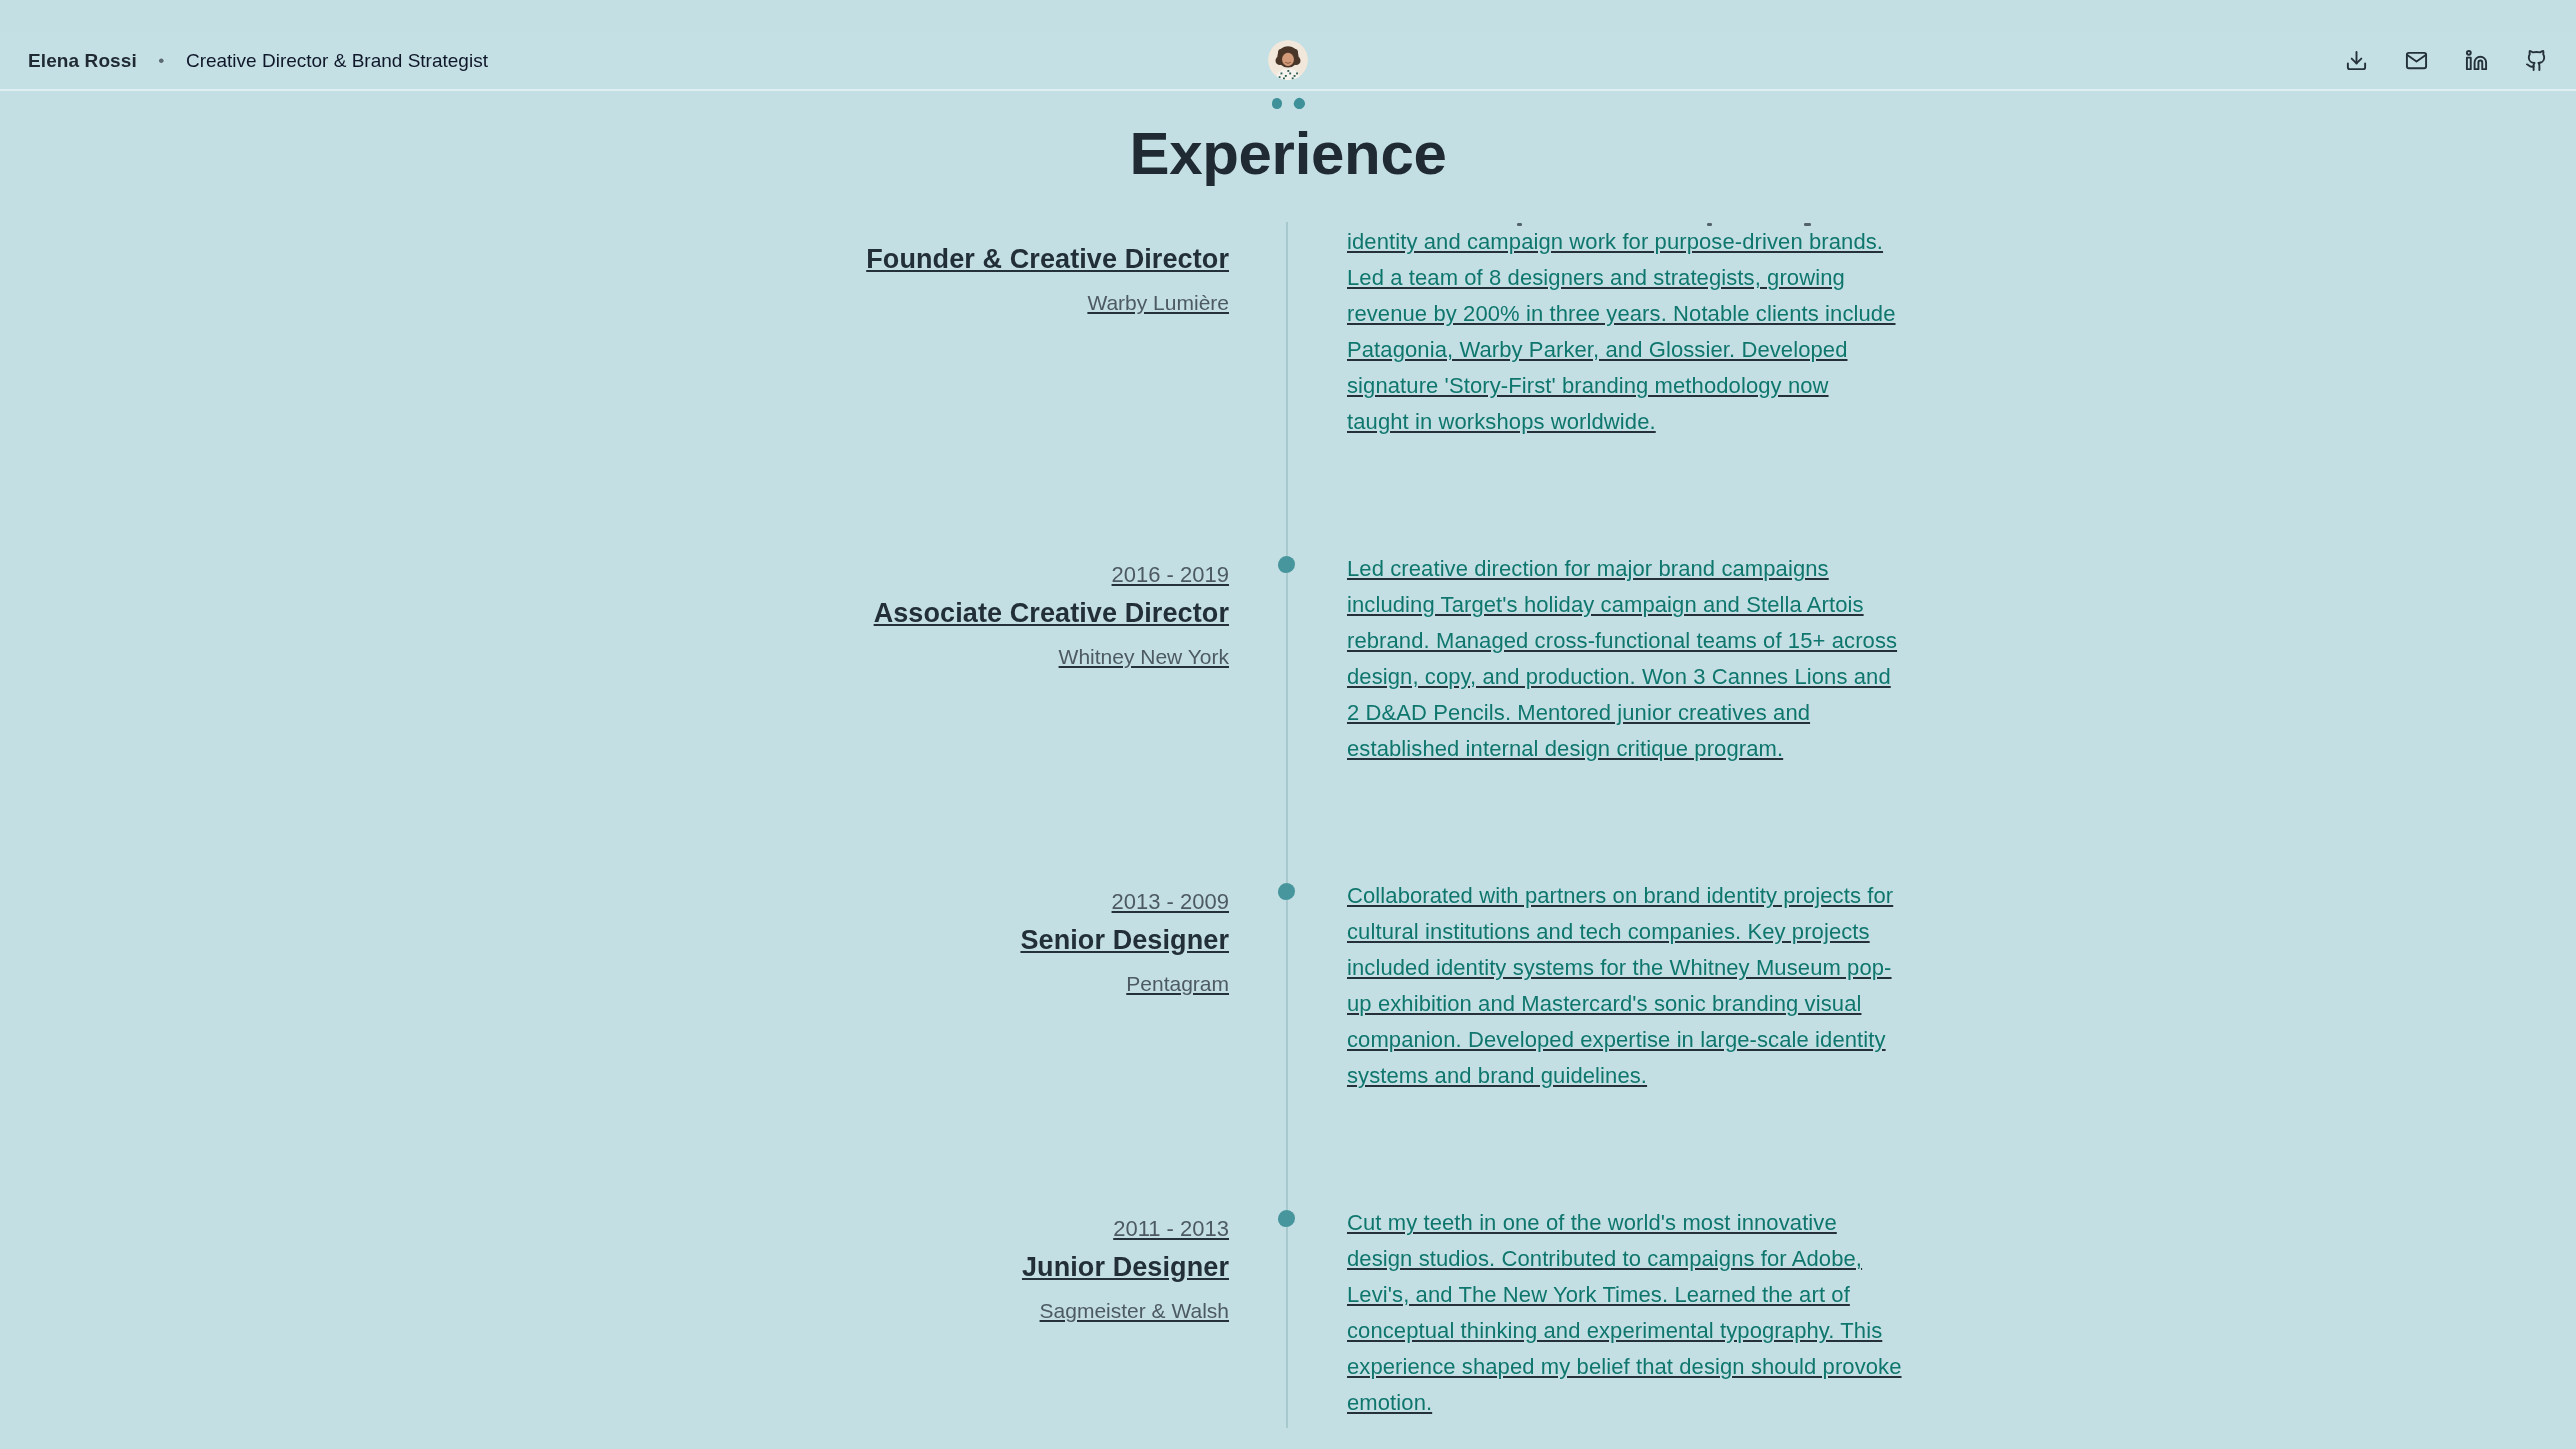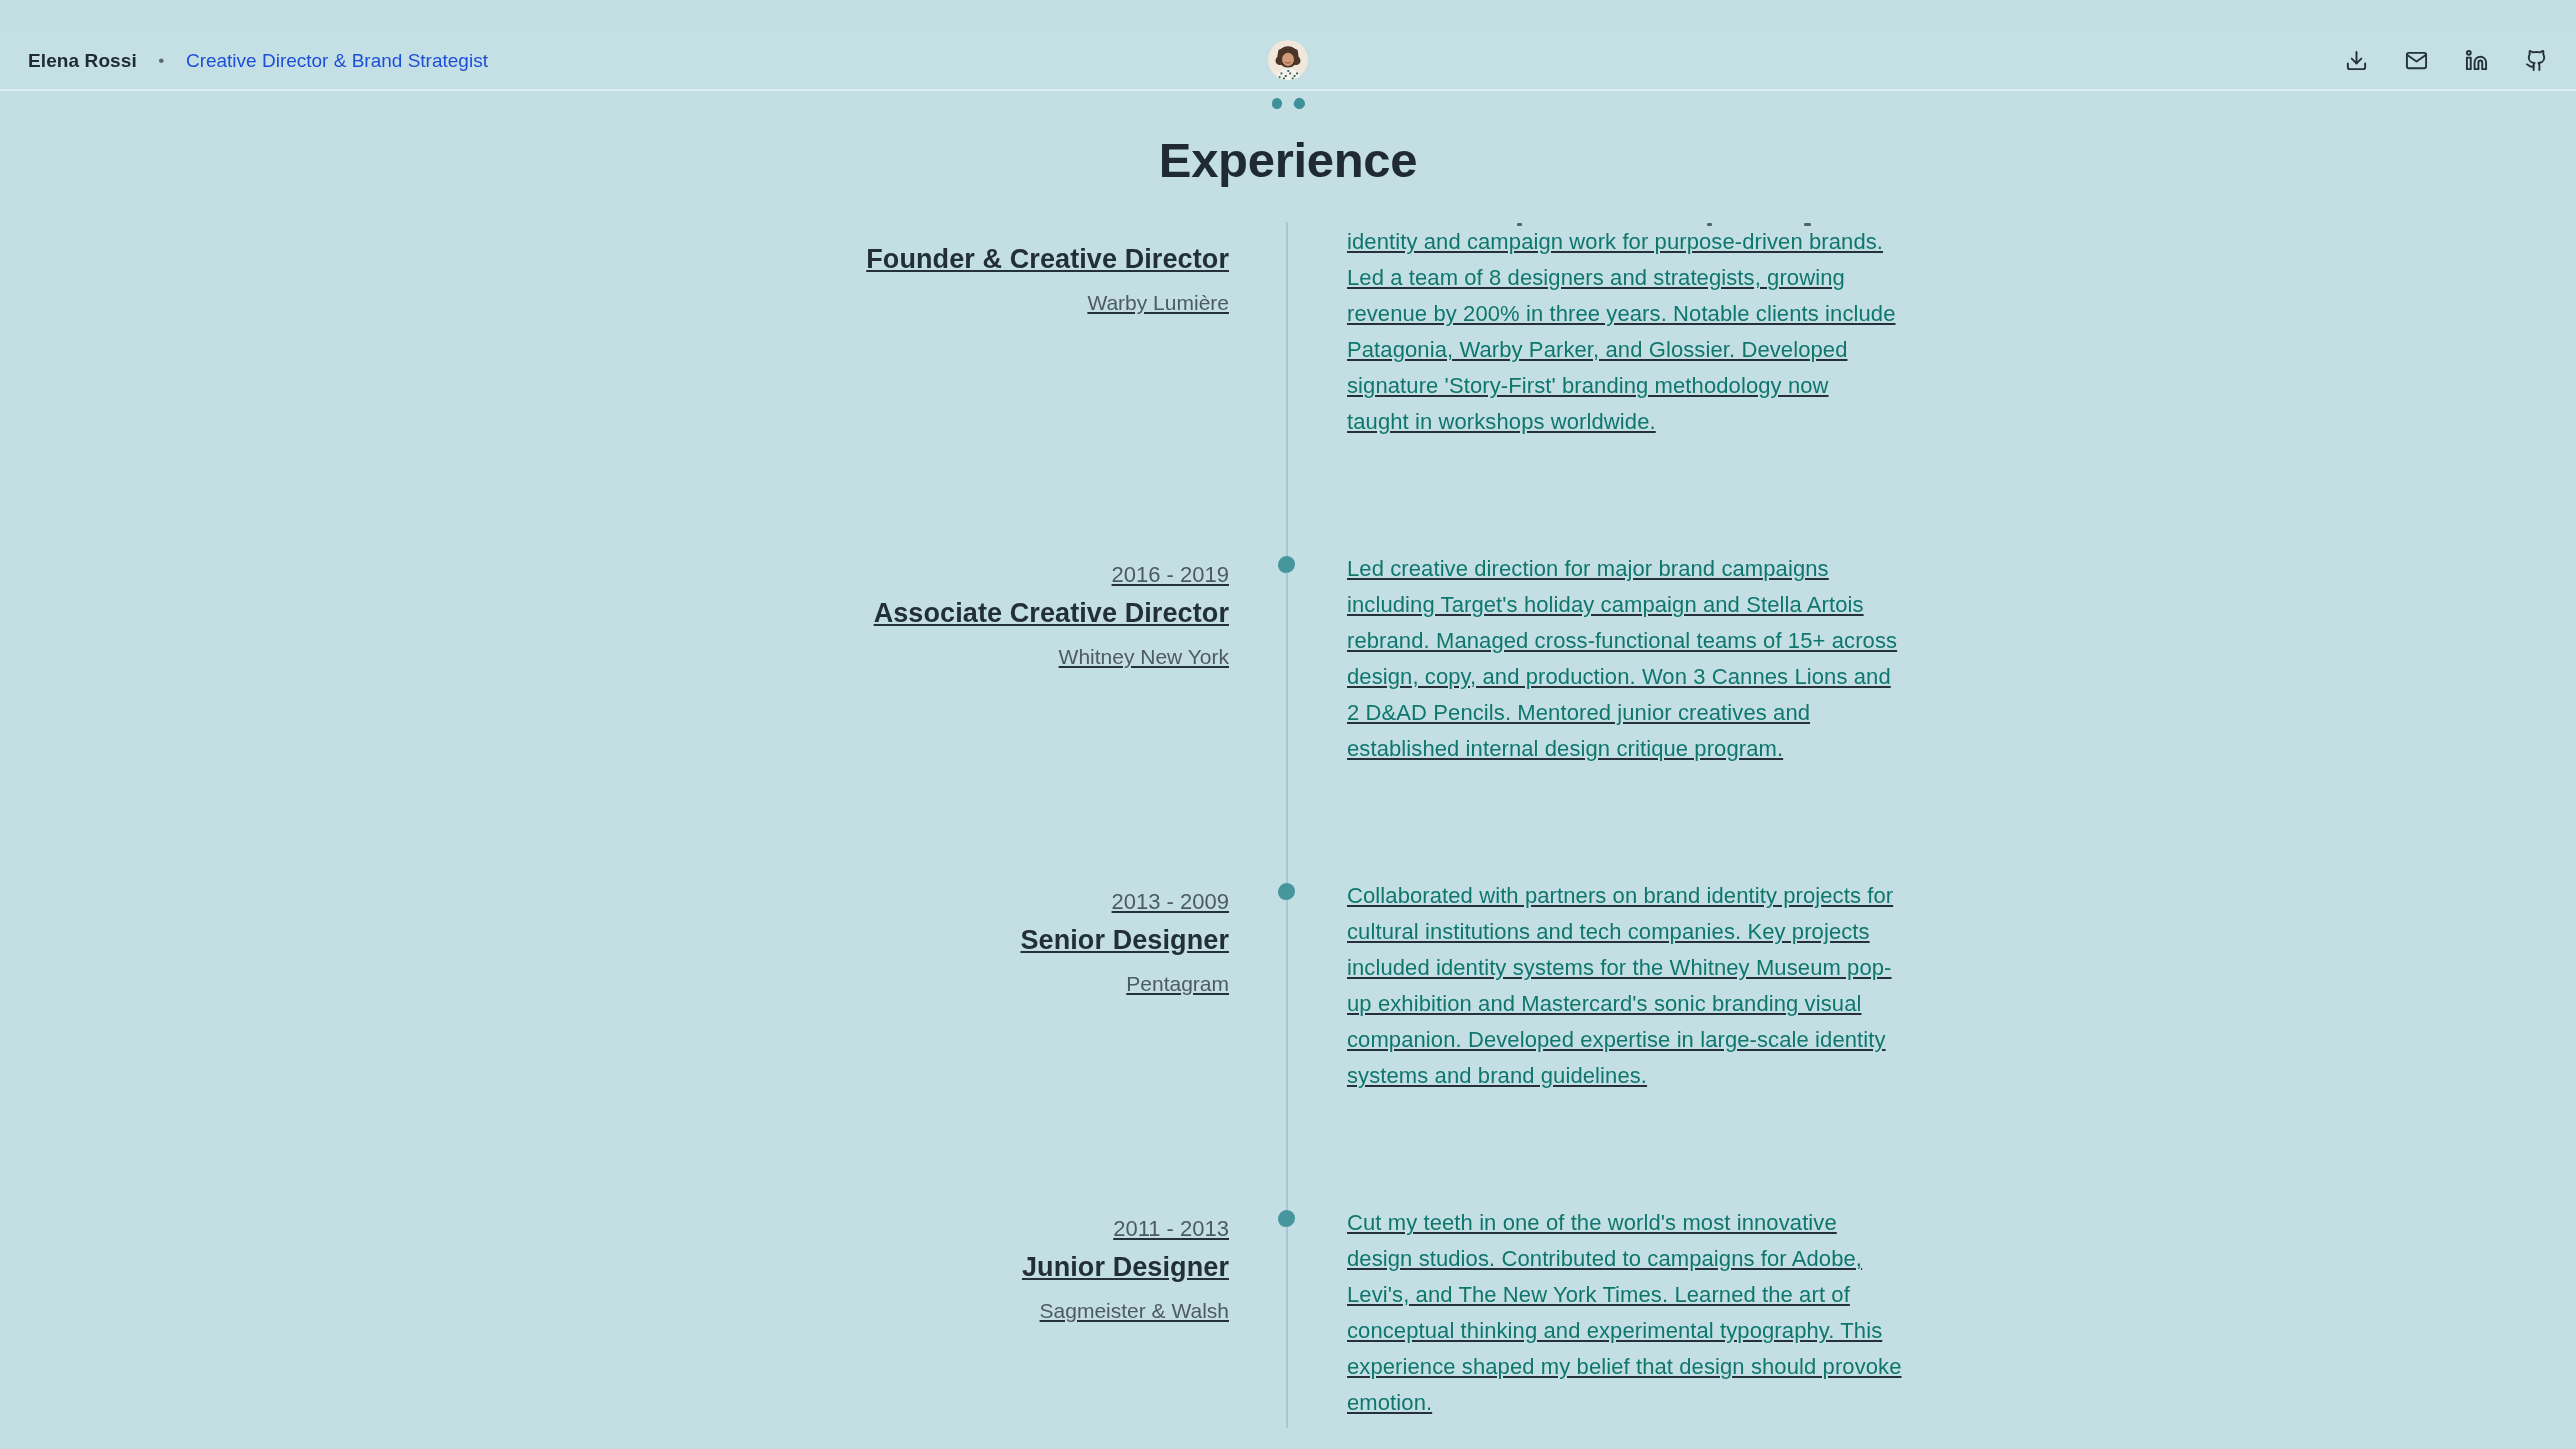--- a/index.html
+++ b/index.html
@@ -18,21 +18,21 @@
     display:flex; align-items:center;
     padding:0 28px;
     background:#c5e0e4;
     border-bottom:2px solid rgba(255,255,255,0.45);
     z-index:5;
     margin-top:32px;
   }
   .identity { display:flex; align-items:center; column-gap:21.5px; font-size:19px; }
   .identity .name { font-weight:700; color:#1f2a33; letter-spacing:0.1px; }
   .identity .sep { color:#5b6a72; font-size:17.4px; }
-  .identity .subtitle { color:#1d4ed8; }
+  .identity .subtitle { color:#0f172a; }
 
   .avatar {
     position:absolute; left:50%; top:8px; transform:translateX(-50%);
     width:40px; height:40px; border-radius:50%; overflow:hidden;
     cursor:pointer;
   }
   .avatar svg { display:block; width:100%; height:100%; }
 
   .actions { margin-left:auto; display:flex; align-items:center; column-gap:36px; }
   .icon-btn {
@@ -44,21 +44,21 @@
 
   
   .section-head { position:absolute; top:98px; left:0; width:100%; text-align:center; }
   .head-dots { height:12px; display:flex; justify-content:center; column-gap:11.4px; }
   .head-dots span {
     width:10.7px; height:10.7px; background:#3e9198; display:inline-block;
     border-radius:46% 54% 50% 50% / 52% 50% 55% 45%;
   }
   .head-dots span:last-child { transform:rotate(25deg); }
   h1.section-title {
-    margin-top:26px; font-size:49px; line-height:48px; font-weight:700;
+    margin-top:20px; font-size:60px; line-height:48px; font-weight:700;
     color:#1f2a33; letter-spacing:-0.3px;
   }
 
   
   .timeline { position:absolute; top:235px; left:590px; width:1394px; }
   .tl-line { position:absolute; left:696px; top:-13.4px; width:2px; height:1206px;
     background:#a7c9cd; }
 
   .entry { display:grid; grid-template-columns:639px 118px 637px; min-height:327px;
     position:relative;text-decoration:underline; }

